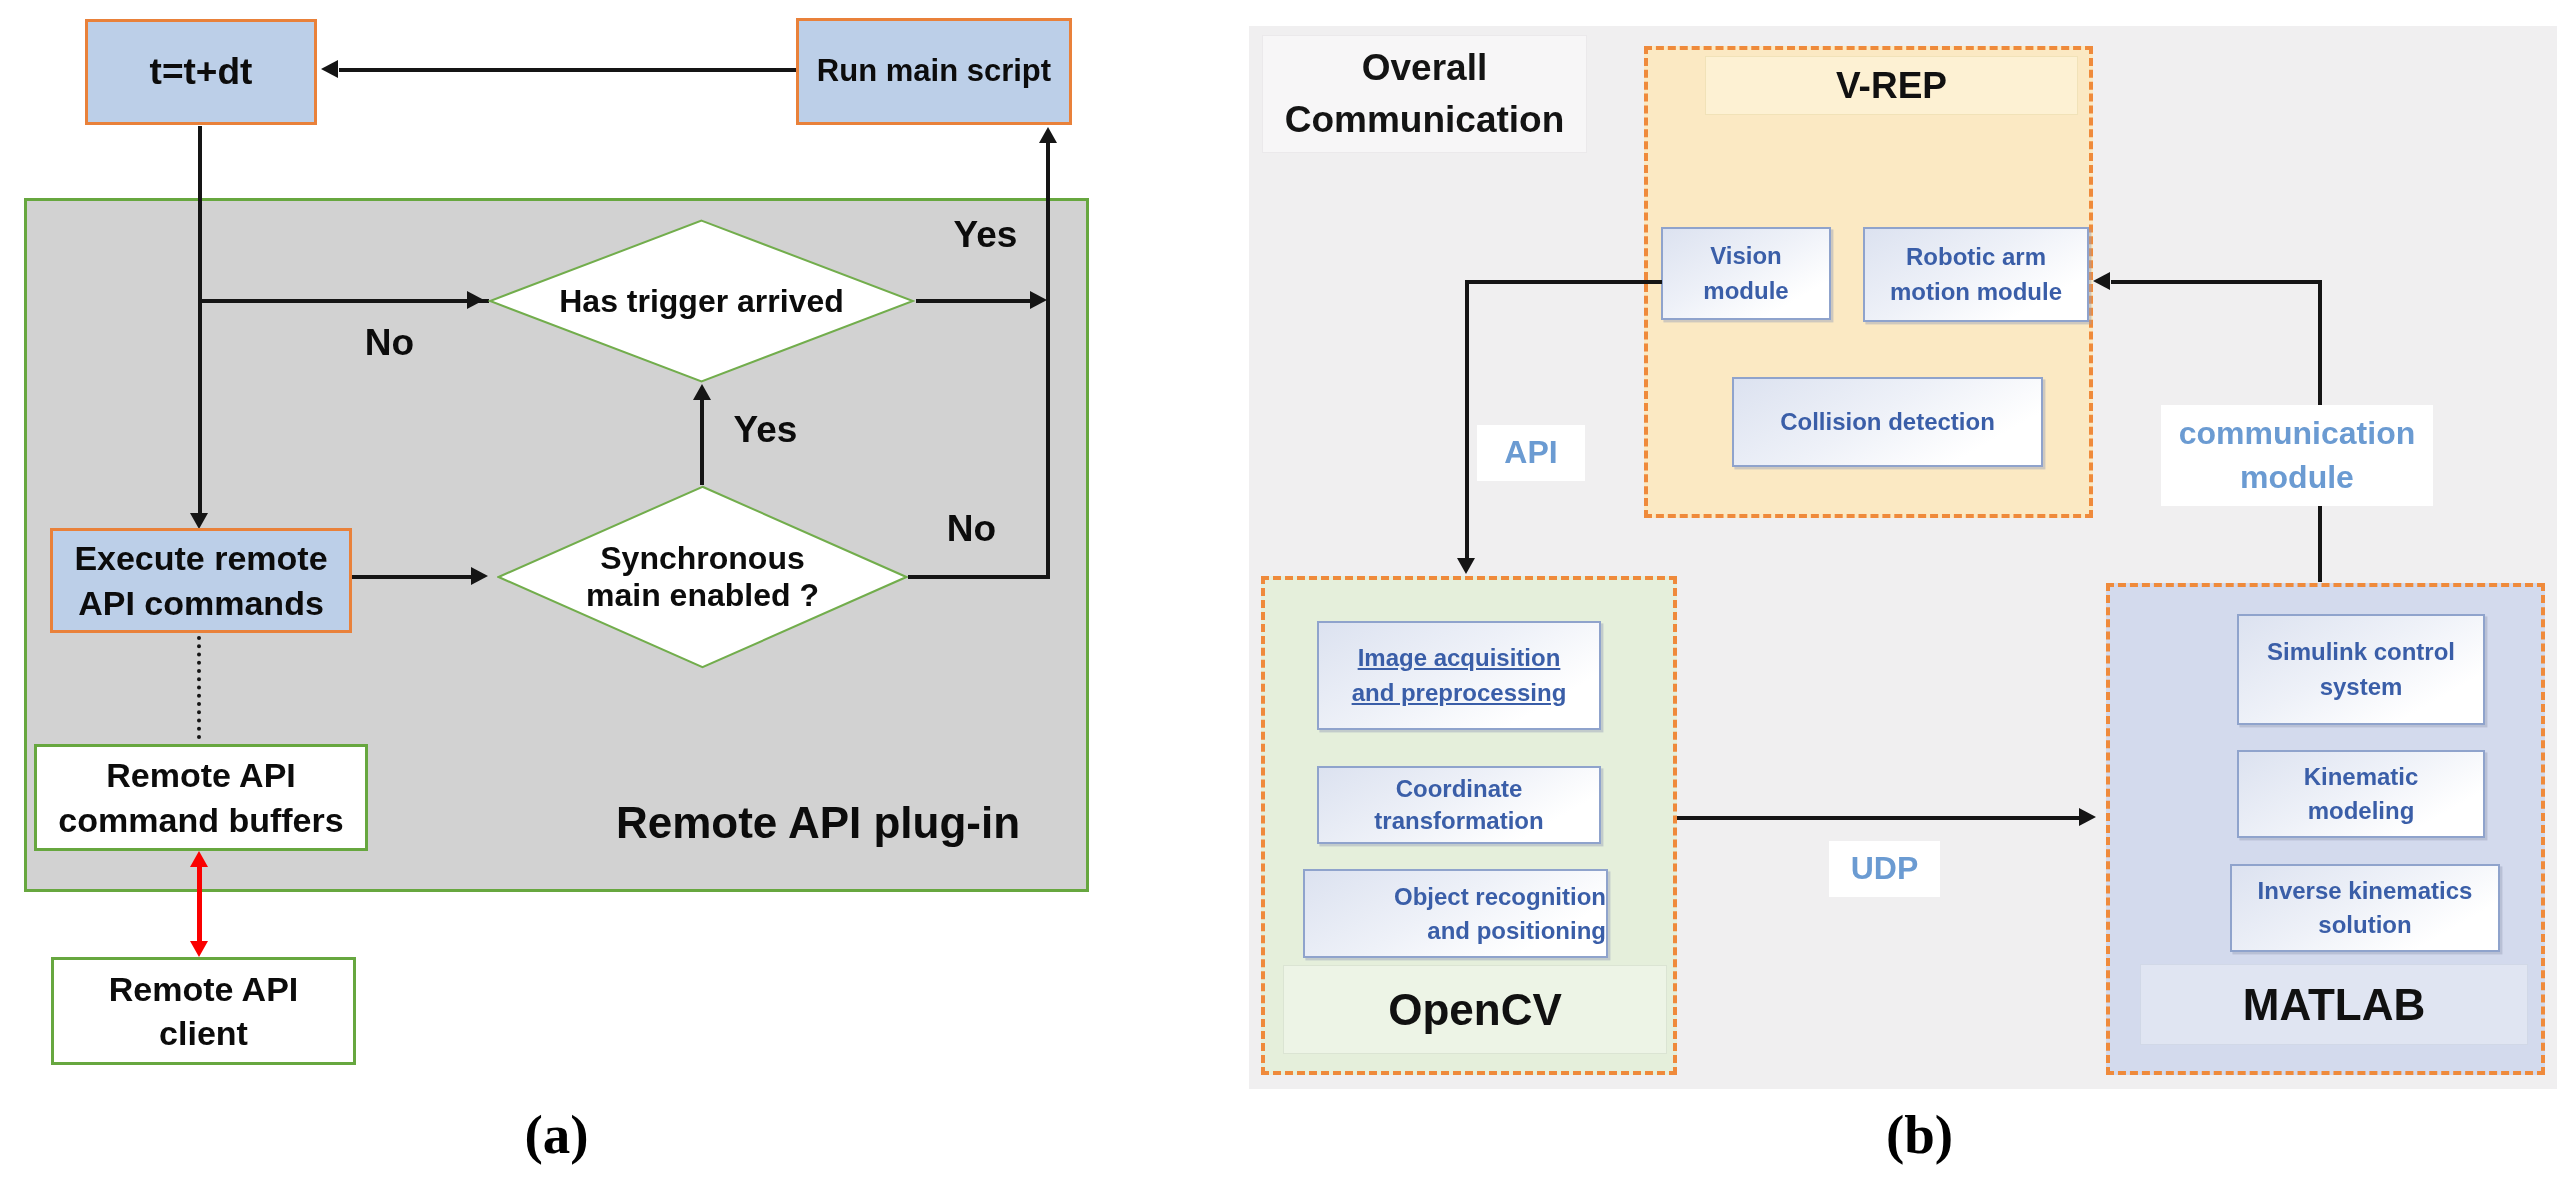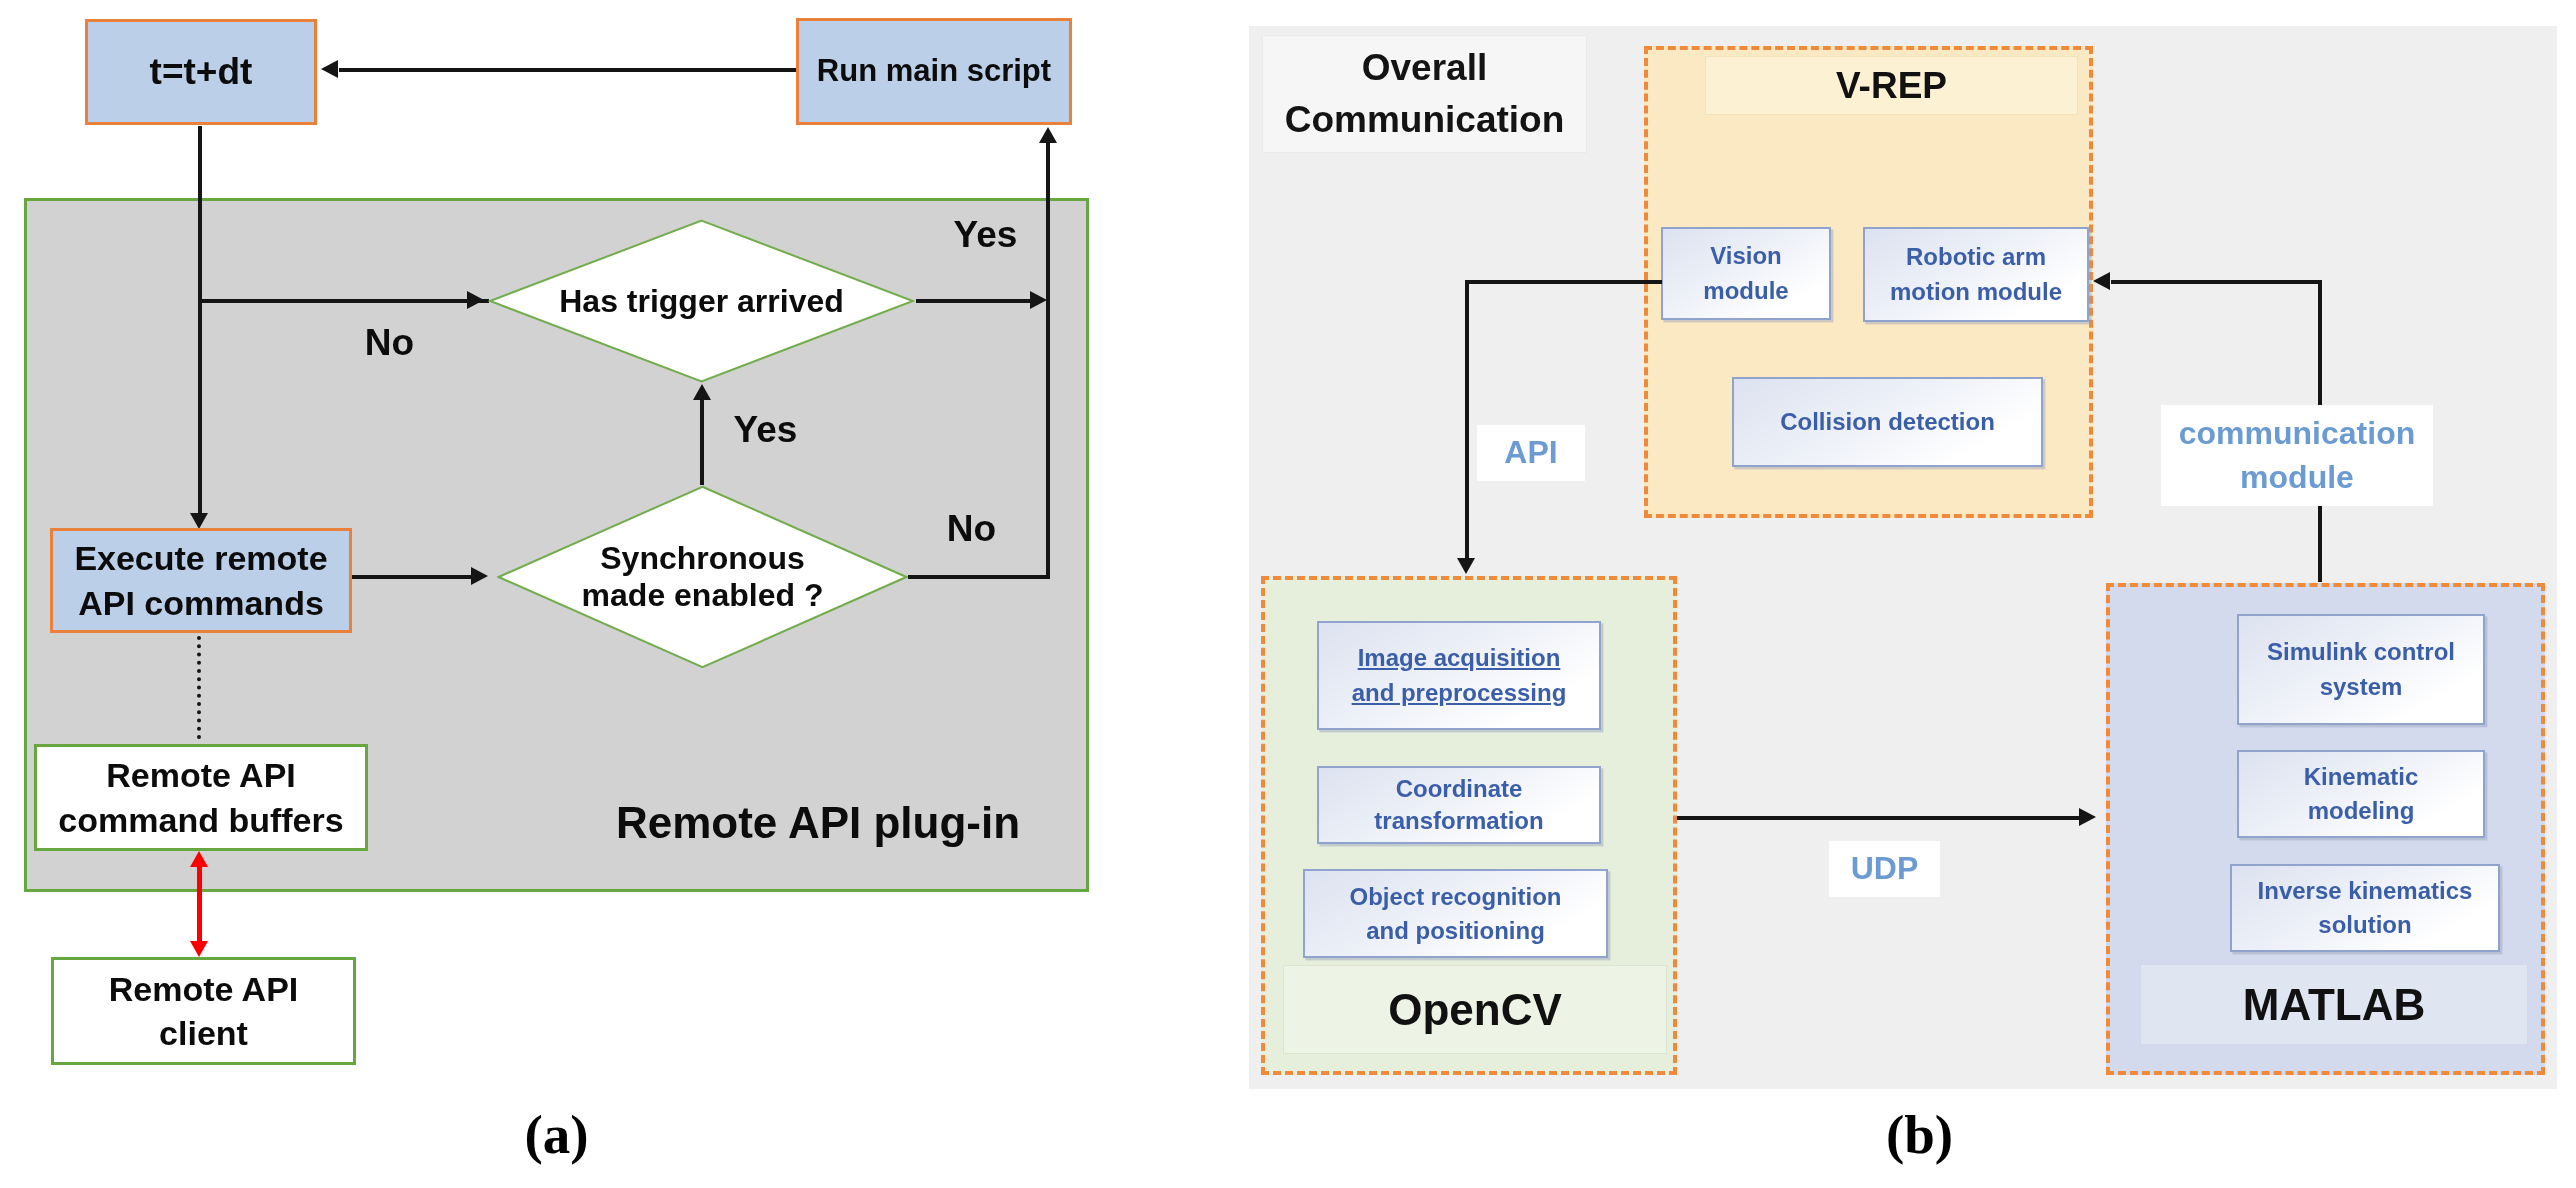--- a/index.html
+++ b/index.html
@@ -97,21 +97,21 @@
     </div>
 
     <div class="hl" style="left:352px;top:575px;width:120px;height:4px;"></div>
     <div class="ah right" style="left:471px;top:567px;"></div>
 
     <svg class="diamond-svg" style="left:497px;top:485px;" width="411" height="184" viewBox="0 0 510 228">
       <polygon points="255,2 508,114 255,226 2,114" fill="#ffffff" stroke="#72ad4c" stroke-width="2.5"></polygon>
     </svg>
     <div class="diamond-txt" style="left:497px;top:485px;width:411px;height:184px;font-size:32px;">
       <span>Synchronous</span>
-      <span>made enabled ?</span>
+      <span>main enabled ?</span>
     </div>
 
     <div class="lbl" style="left:717px;top:409px;width:97px;font-size:37px;">Yes</div>
     <div class="vl" style="left:700px;top:398px;width:4px;height:87px;"></div>
     <div class="ah up" style="left:693px;top:384px;"></div>
 
     <div class="lbl" style="left:927px;top:508px;width:89px;font-size:37px;">No</div>
     <div class="hl" style="left:908px;top:575px;width:142px;height:4px;"></div>
 
     <div class="dotline" style="left:197px;top:636px;height:103px;"></div>
@@ -177,21 +177,21 @@
 
     <div class="dashbox opencv" style="left:1261px;top:576px;width:416px;height:499px;"></div>
     <div class="mod" style="left:1317px;top:621px;width:284px;height:109px;text-decoration:underline;">
       <span>Image acquisition</span>
       <span>and preprocessing</span>
     </div>
     <div class="mod" style="left:1317px;top:766px;width:284px;height:78px;line-height:1.35;">
       <span>Coordinate</span>
       <span>transformation</span>
     </div>
-    <div class="mod" style="left:1303px;top:869px;width:305px;height:89px;line-height:1.4;">
+    <div class="mod" style="left:1303px;top:869px;width:305px;height:89px;line-height:1.4;align-items:flex-end;">
       <span>Object recognition</span>
       <span>and positioning</span>
     </div>
     <div class="strip" style="left:1283px;top:965px;width:384px;height:89px;font-size:44px;background:rgba(255,255,255,0.30);border:0.8px solid rgba(120,140,110,0.15);">
       <span>OpenCV</span>
     </div>
 
     <div class="hl" style="left:1677px;top:816px;width:403px;height:4px;"></div>
     <div class="ah right" style="left:2079px;top:808px;"></div>
     <div class="bluelbl" style="left:1829px;top:841px;width:111px;height:56px;font-size:32px;">

